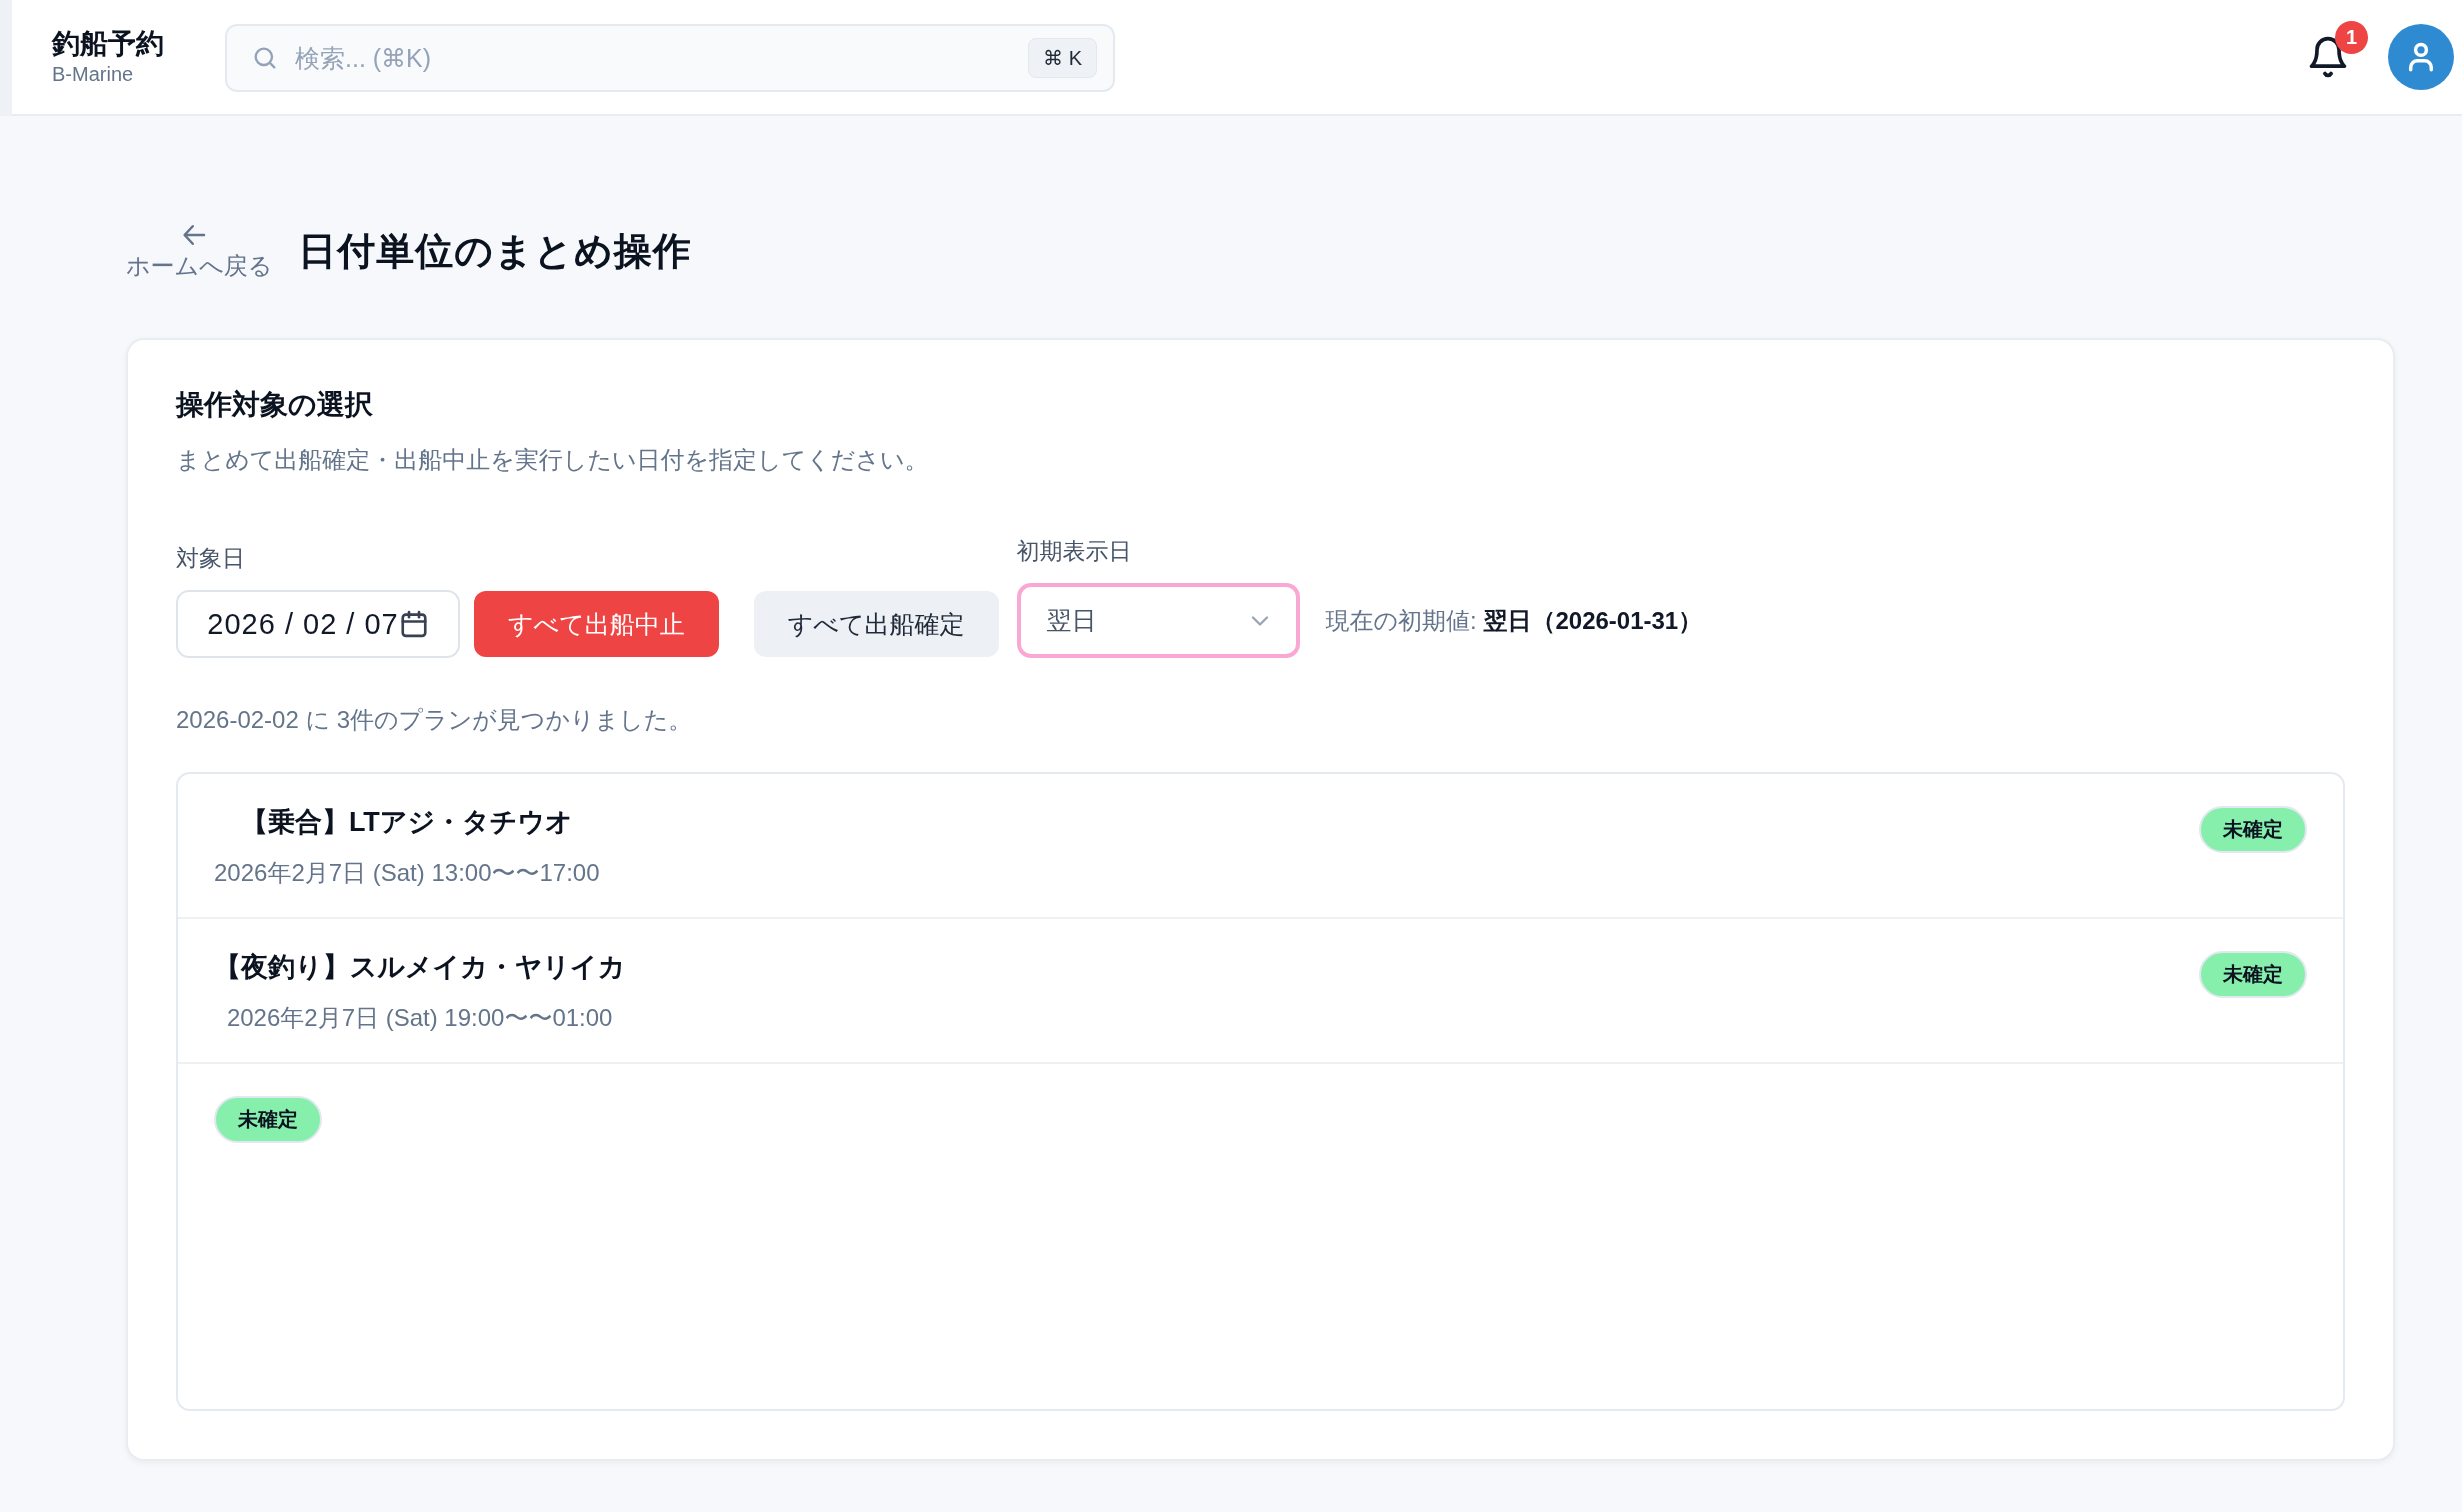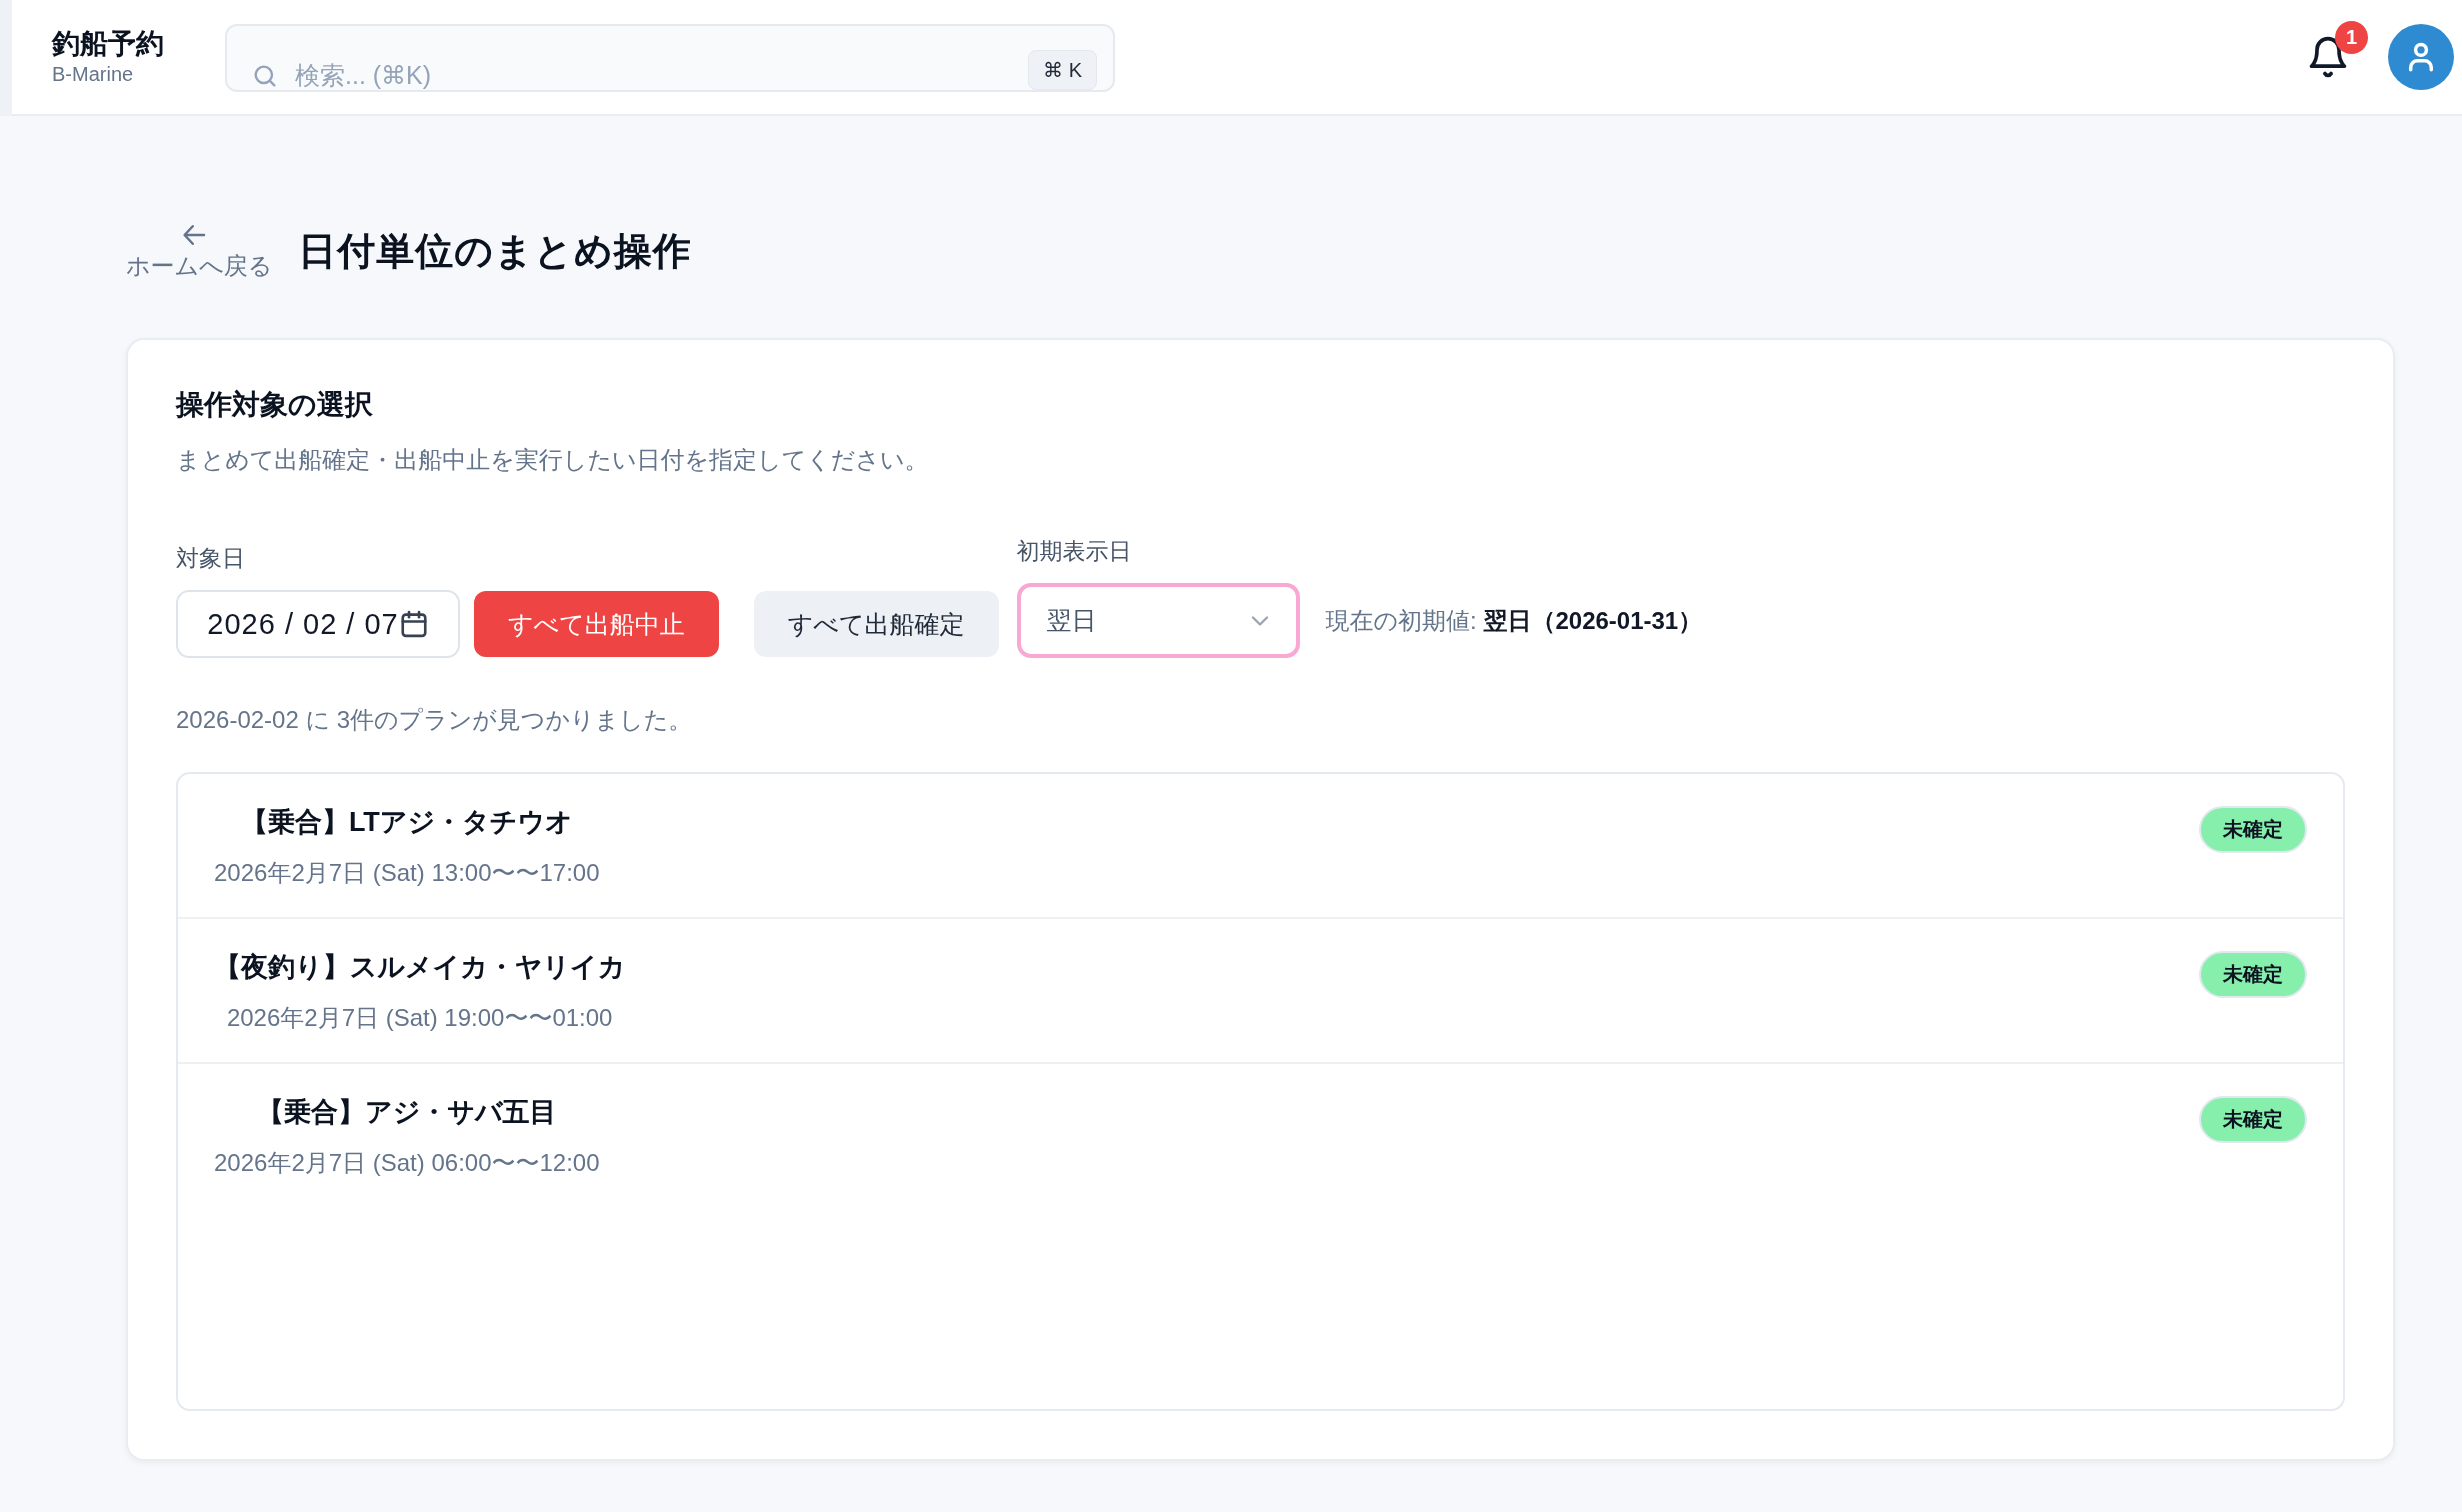--- a/index.html
+++ b/index.html
@@ -30,21 +30,21 @@
   }
   .app-title { font-size: 28px; font-weight: 700; color: #0b1220; }
   .app-subtitle { font-size: 20px; color: #64748b; margin-top: 3px; }
 
   .search-box {
     position: absolute; left: 225px; top: 24px;
     width: 890px; height: 68px;
     background: #f8fafc;
     border: 2px solid #e5e9f0;
     border-radius: 12px;
-    display: flex; align-items: flex-end;
+    display: flex; align-items: center;
     padding: 0 16px 0 24px;
   }
   .search-box input {
     flex: 1;
     border: none; outline: none; background: transparent;
     font-size: 25px; color: #334155;
     margin-left: 16px;
     font-family: inherit;
   }
   .search-box input::placeholder { color: #94a3b8; }
@@ -293,20 +293,16 @@
 
   <div class="plan-item">
     <div>
       <div class="plan-title">【夜釣り】スルメイカ・ヤリイカ</div>
       <div class="plan-datetime">2026年2月7日 (Sat) 19:00〜〜01:00</div>
     </div>
     <div class="status-badge">未確定</div>
   </div>
 
   <div class="plan-item">
-    <div>
-      <div class="plan-title">【乗合】アジ・サバ五目</div>
-      <div class="plan-datetime">2026年2月7日 (Sat) 06:00〜〜12:00</div>
-    </div>
     <div class="status-badge">未確定</div>
   </div>
 </div>
 </div>
 
 </body></html>

